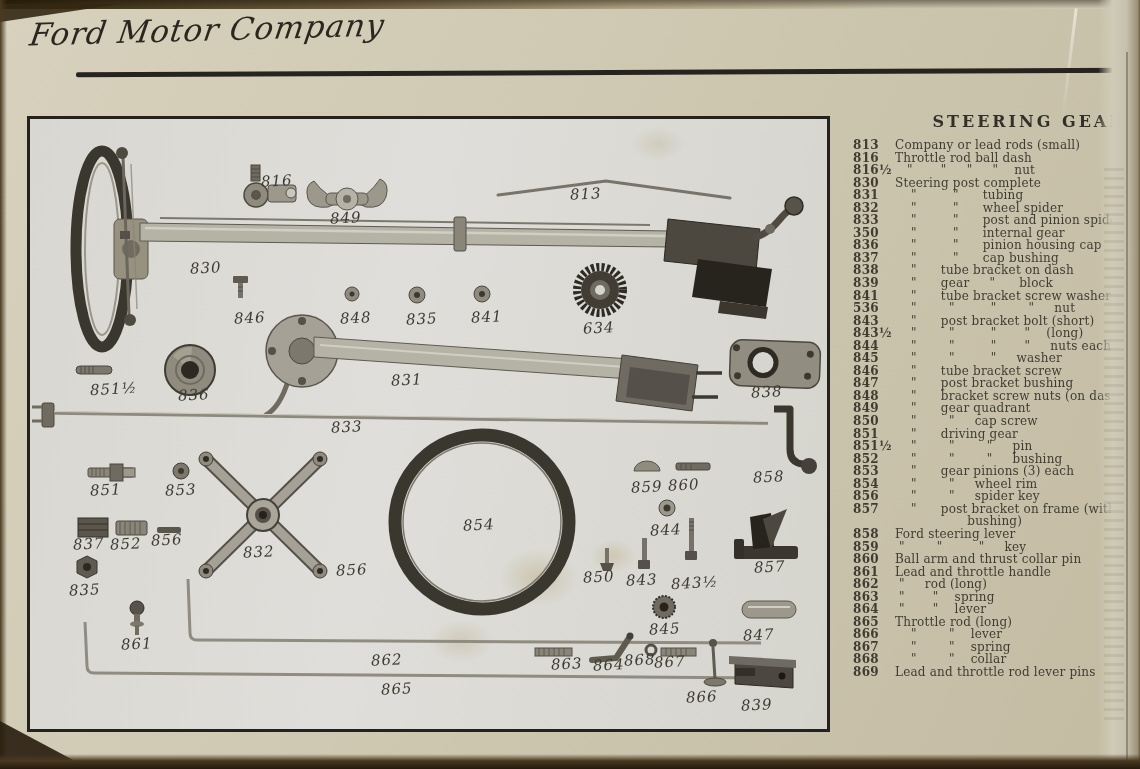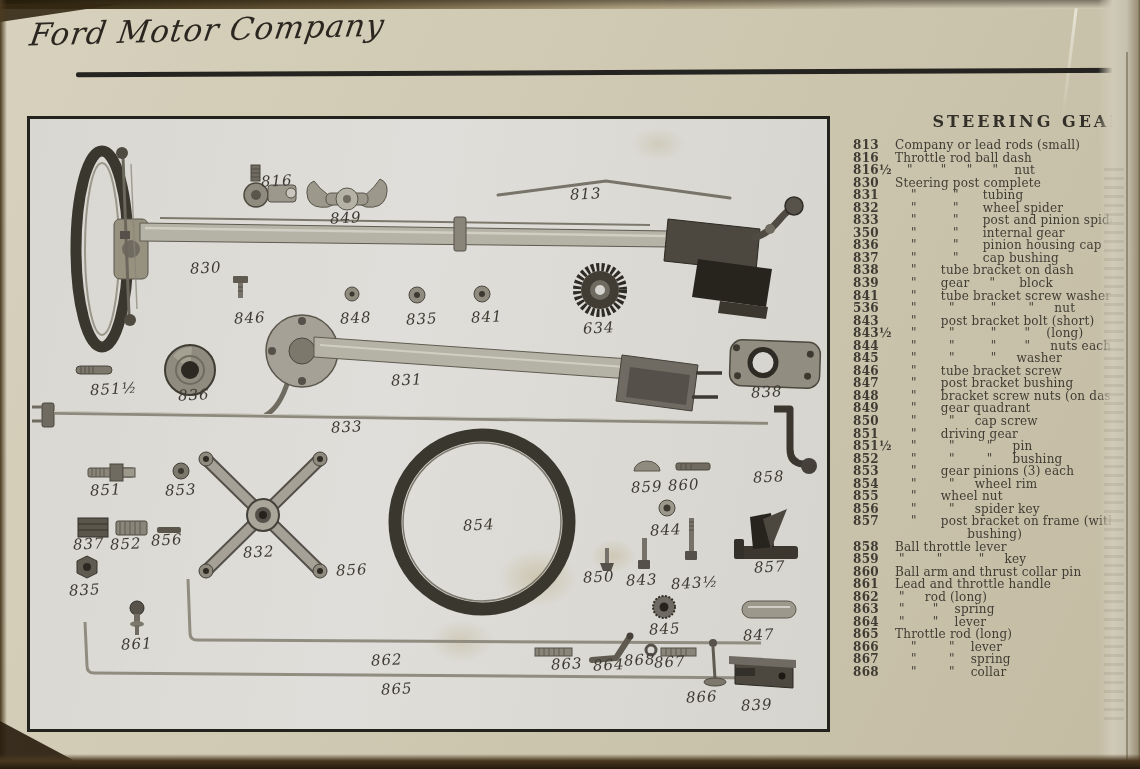--- a/index.html
+++ b/index.html
@@ -489,35 +489,31 @@
       </div>
       <div class="row">
         <span class="num">853</span>
         <span class="desc">    "      gear pinions (3) each</span>
       </div>
       <div class="row">
         <span class="num">854</span>
         <span class="desc">    "        "     wheel rim</span>
       </div>
       <div class="row">
-        <span class="num">855</span>
-        <span class="desc">    "      wheel nut</span>
-      </div>
-      <div class="row">
         <span class="num">856</span>
         <span class="desc">    "        "     spider key</span>
       </div>
       <div class="row">
         <span class="num">857</span>
         <span class="desc">    "      post bracket on frame (without
                   bushing)</span>
       </div>
       <div class="row">
         <span class="num">858</span>
-        <span class="desc">Ball throttle lever</span>
+        <span class="desc">Ford steering lever</span>
       </div>
       <div class="row">
         <span class="num">859</span>
         <span class="desc"> "        "         "     key</span>
       </div>
       <div class="row">
         <span class="num">860</span>
         <span class="desc">Ball arm and thrust collar pin</span>
       </div>
       <div class="row">
@@ -544,20 +540,24 @@
         <span class="num">866</span>
         <span class="desc">    "        "    lever</span>
       </div>
       <div class="row">
         <span class="num">867</span>
         <span class="desc">    "        "    spring</span>
       </div>
       <div class="row">
         <span class="num">868</span>
         <span class="desc">    "        "    collar</span>
+      </div>
+      <div class="row">
+        <span class="num">869</span>
+        <span class="desc">Lead and throttle rod lever pins</span>
       </div>
     </div>
 </div>
 
 <div class="right-strip"></div>
 <div class="page-edge-line"></div>
 <div class="ghost-text"></div>
 <div class="corner-bl"></div>
 <div class="bottom-edge"></div>
 

